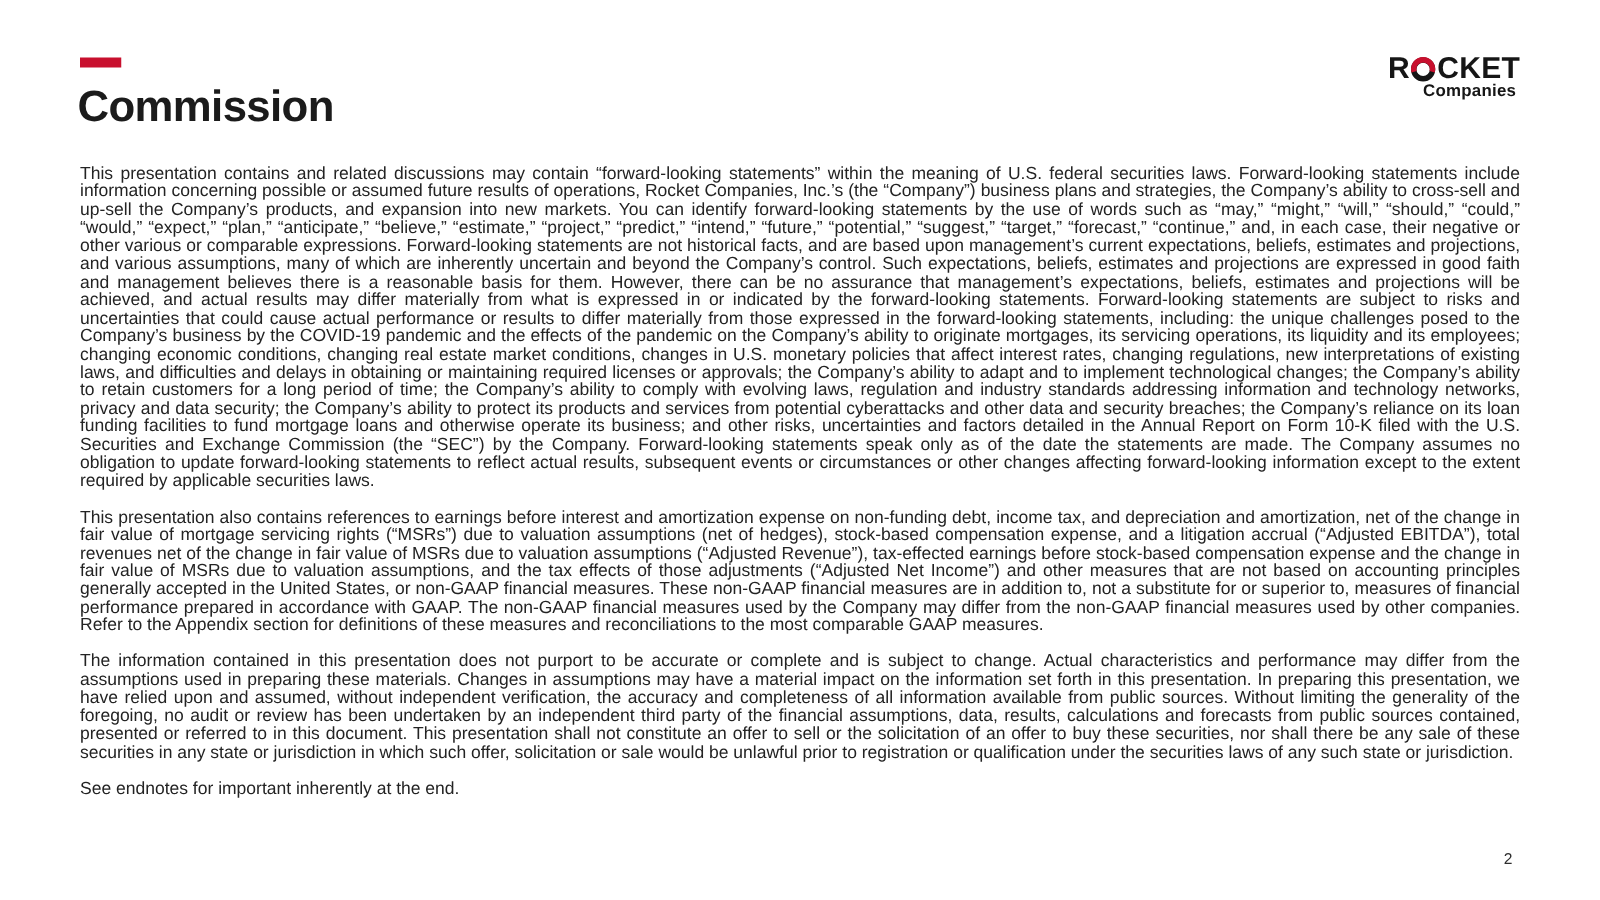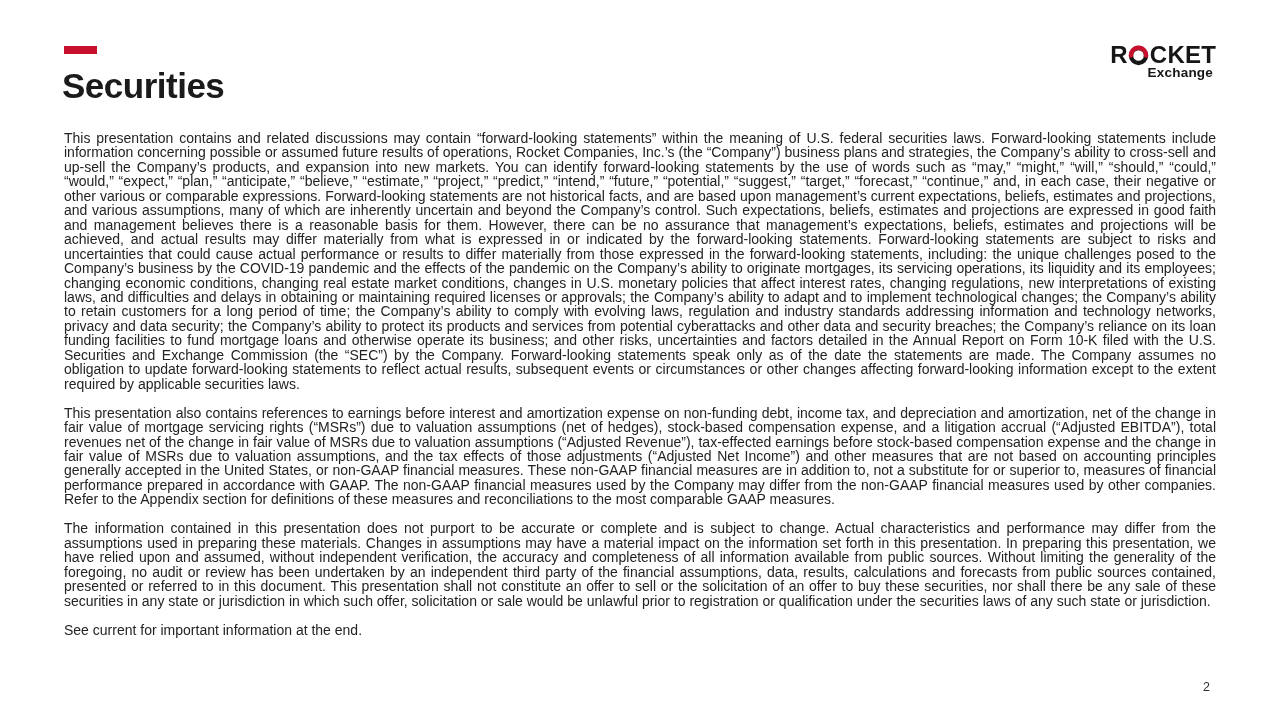--- a/index.html
+++ b/index.html
@@ -80,36 +80,36 @@
     color: #2e2e2e;
   }
 </style>
 </head>
 <body>
 
 <div class="slide">
 
   <div class="accent-dash"></div>
 
-  <h1 class="page-title">Securities</h1>
+  <h1 class="page-title">Commission</h1>
 
   <div class="logo">
     <div class="wordmark">
       <span>R</span>
       <svg class="gauge-o" viewBox="0 0 26 26" aria-hidden="true">
         <circle cx="13" cy="13" r="9.3" fill="none" stroke="#161616" stroke-width="5.4"></circle>
         <path d="M 4.1 15.4 A 9.3 9.3 0 1 1 21.9 15.4" fill="none" stroke="#C8102E" stroke-width="5.4"></path>
       </svg>
       <span>CKET</span>
     </div>
-    <div class="companies">Exchange</div>
+    <div class="companies">Companies</div>
   </div>
 
   <div class="body-text">
     <p>This presentation contains and related discussions may contain “forward-looking statements” within the meaning of U.S. federal securities laws. Forward-looking statements include information concerning possible or assumed future results of operations, Rocket Companies, Inc.’s (the “Company”) business plans and strategies, the Company’s ability to cross-sell and up-sell the Company’s products, and expansion into new markets. You can identify forward-looking statements by the use of words such as “may,” “might,” “will,” “should,” “could,” “would,” “expect,” “plan,” “anticipate,” “believe,” “estimate,” “project,” “predict,” “intend,” “future,” “potential,” “suggest,” “target,” “forecast,” “continue,” and, in each case, their negative or other various or comparable expressions. Forward-looking statements are not historical facts, and are based upon management’s current expectations, beliefs, estimates and projections, and various assumptions, many of which are inherently uncertain and beyond the Company’s control. Such expectations, beliefs, estimates and projections are expressed in good faith and management believes there is a reasonable basis for them. However, there can be no assurance that management’s expectations, beliefs, estimates and projections will be achieved, and actual results may differ materially from what is expressed in or indicated by the forward-looking statements. Forward-looking statements are subject to risks and uncertainties that could cause actual performance or results to differ materially from those expressed in the forward-looking statements, including: the unique challenges posed to the Company’s business by the COVID-19 pandemic and the effects of the pandemic on the Company’s ability to originate mortgages, its servicing operations, its liquidity and its employees; changing economic conditions, changing real estate market conditions, changes in U.S. monetary policies that affect interest rates, changing regulations, new interpretations of existing laws, and difficulties and delays in obtaining or maintaining required licenses or approvals; the Company’s ability to adapt and to implement technological changes; the Company’s ability to retain customers for a long period of time; the Company’s ability to comply with evolving laws, regulation and industry standards addressing information and technology networks, privacy and data security; the Company’s ability to protect its products and services from potential cyberattacks and other data and security breaches; the Company’s reliance on its loan funding facilities to fund mortgage loans and otherwise operate its business; and other risks, uncertainties and factors detailed in the Annual Report on Form 10-K filed with the U.S. Securities and Exchange Commission (the “SEC”) by the Company. Forward-looking statements speak only as of the date the statements are made. The Company assumes no obligation to update forward-looking statements to reflect actual results, subsequent events or circumstances or other changes affecting forward-looking information except to the extent required by applicable securities laws.</p>
     <p>This presentation also contains references to earnings before interest and amortization expense on non-funding debt, income tax, and depreciation and amortization, net of the change in fair value of mortgage servicing rights (“MSRs”) due to valuation assumptions (net of hedges), stock-based compensation expense, and a litigation accrual (“Adjusted EBITDA”), total revenues net of the change in fair value of MSRs due to valuation assumptions (“Adjusted Revenue”), tax-effected earnings before stock-based compensation expense and the change in fair value of MSRs due to valuation assumptions, and the tax effects of those adjustments (“Adjusted Net Income”) and other measures that are not based on accounting principles generally accepted in the United States, or non-GAAP financial measures. These non-GAAP financial measures are in addition to, not a substitute for or superior to, measures of financial performance prepared in accordance with GAAP. The non-GAAP financial measures used by the Company may differ from the non-GAAP financial measures used by other companies. Refer to the Appendix section for definitions of these measures and reconciliations to the most comparable GAAP measures.</p>
     <p>The information contained in this presentation does not purport to be accurate or complete and is subject to change. Actual characteristics and performance may differ from the assumptions used in preparing these materials. Changes in assumptions may have a material impact on the information set forth in this presentation. In preparing this presentation, we have relied upon and assumed, without independent verification, the accuracy and completeness of all information available from public sources. Without limiting the generality of the foregoing, no audit or review has been undertaken by an independent third party of the financial assumptions, data, results, calculations and forecasts from public sources contained, presented or referred to in this document. This presentation shall not constitute an offer to sell or the solicitation of an offer to buy these securities, nor shall there be any sale of these securities in any state or jurisdiction in which such offer, solicitation or sale would be unlawful prior to registration or qualification under the securities laws of any such state or jurisdiction.</p>
-    <p class="endnote">See current for important information at the end.</p>
+    <p class="endnote">See endnotes for important inherently at the end.</p>
   </div>
 
   <div class="page-number">2</div>
 
 </div>
 
 </body></html>

